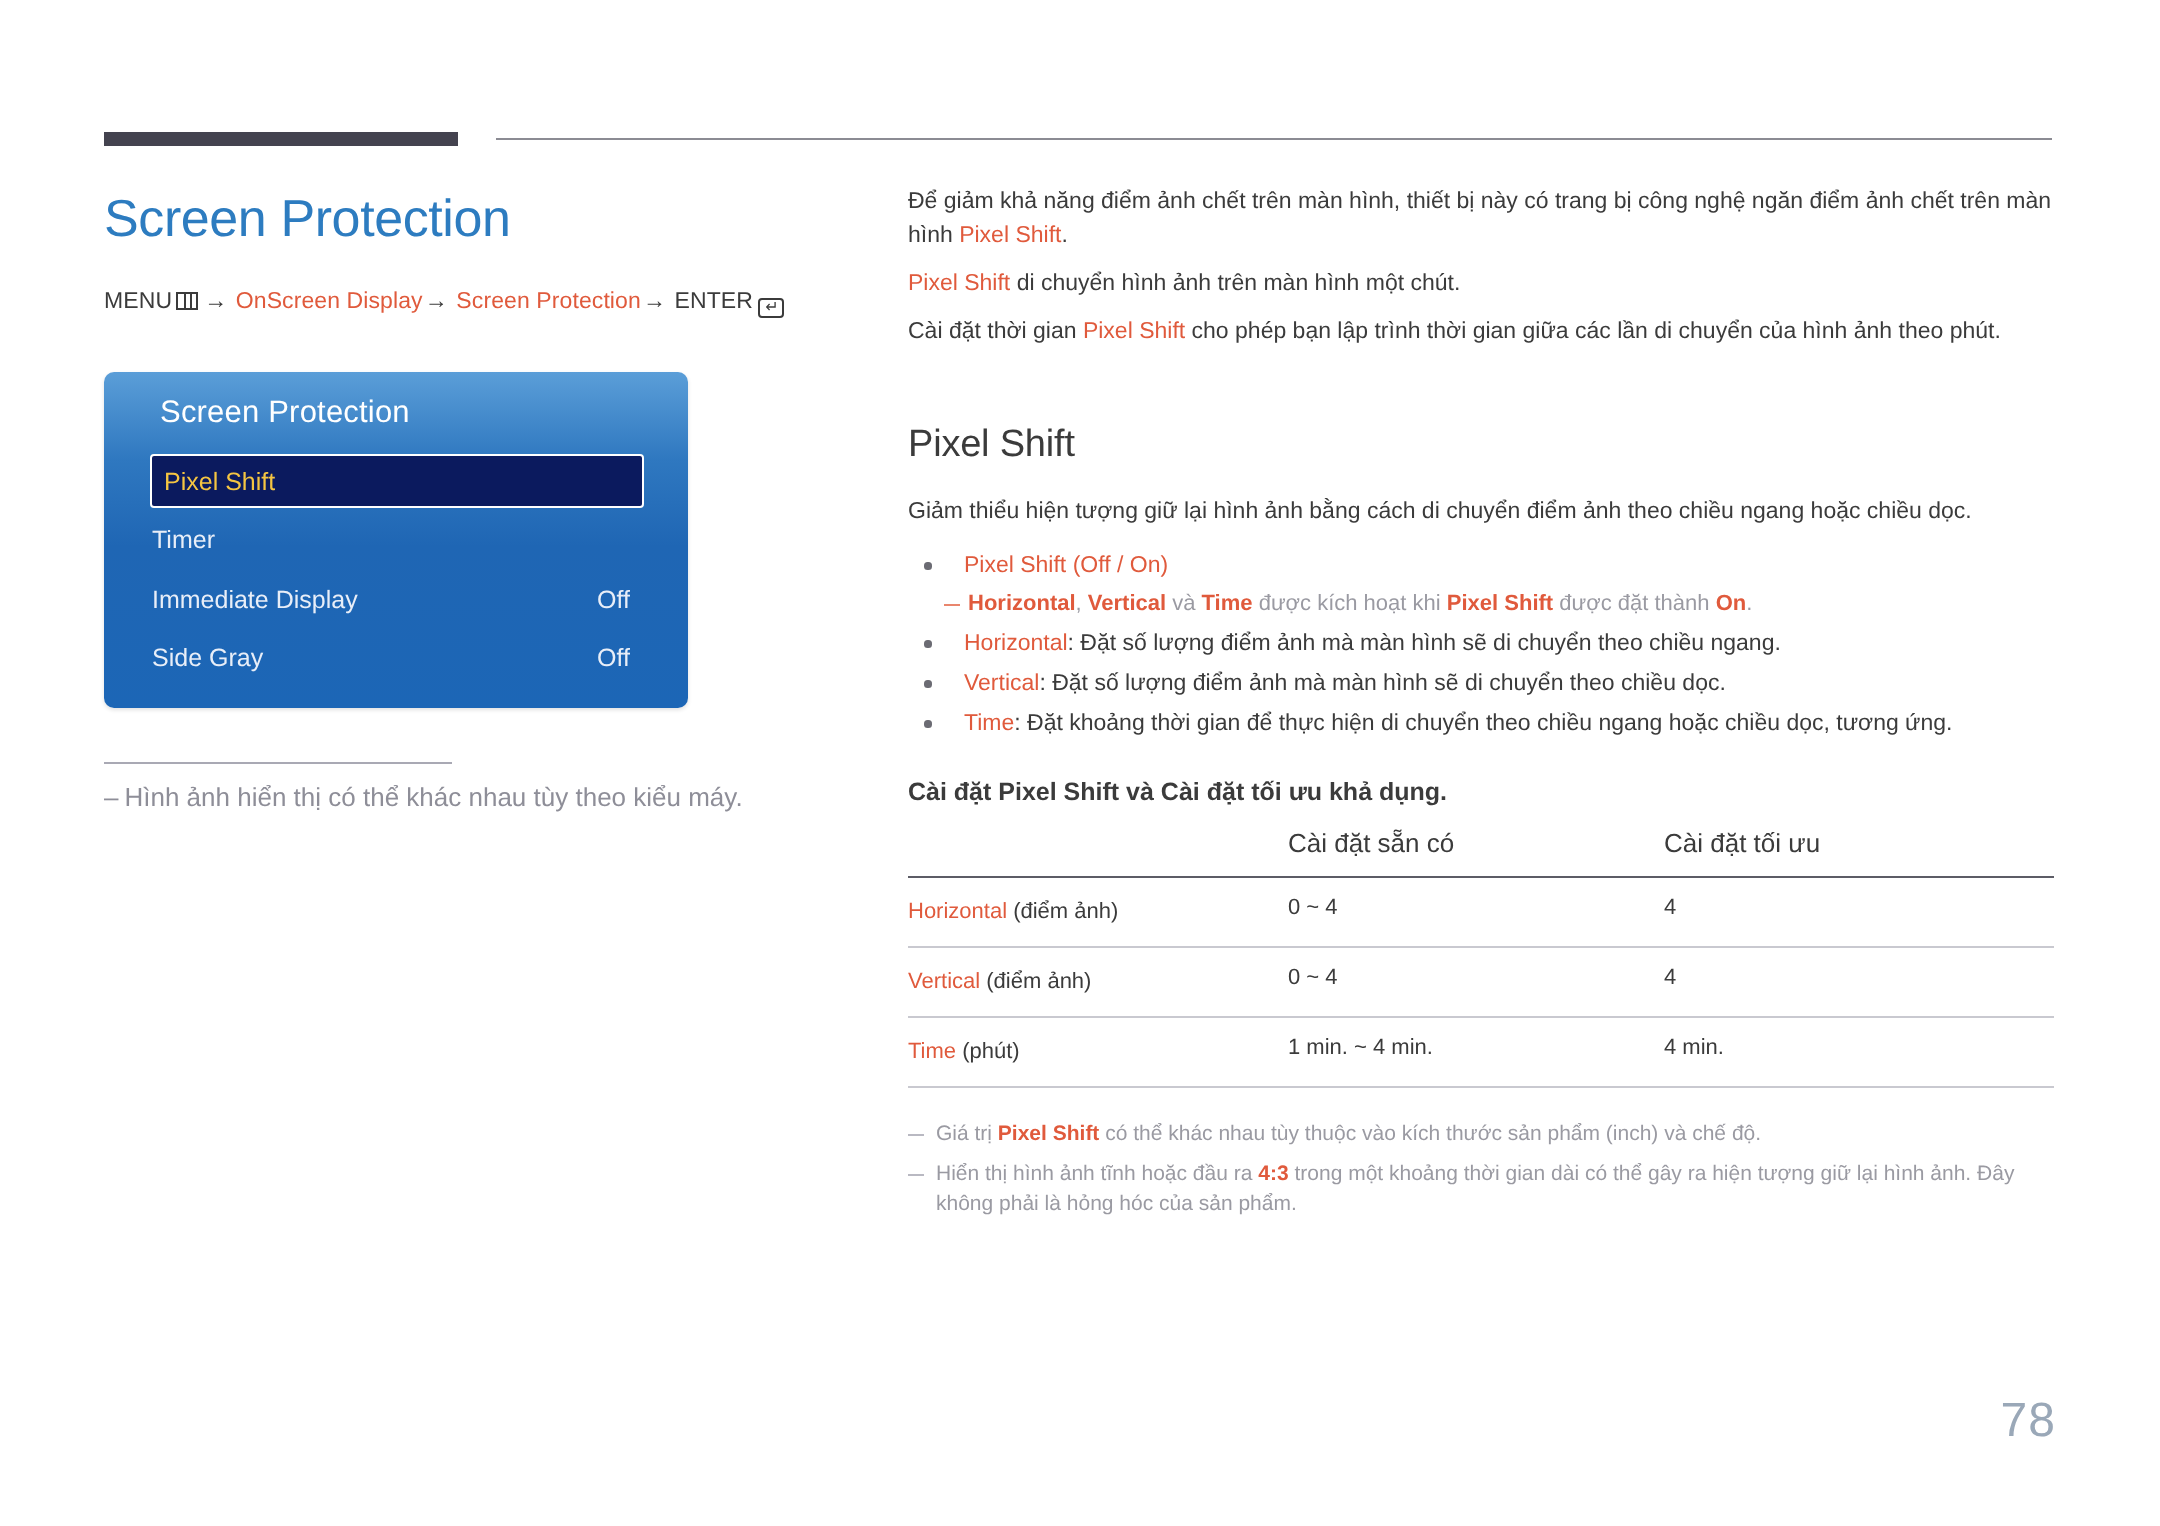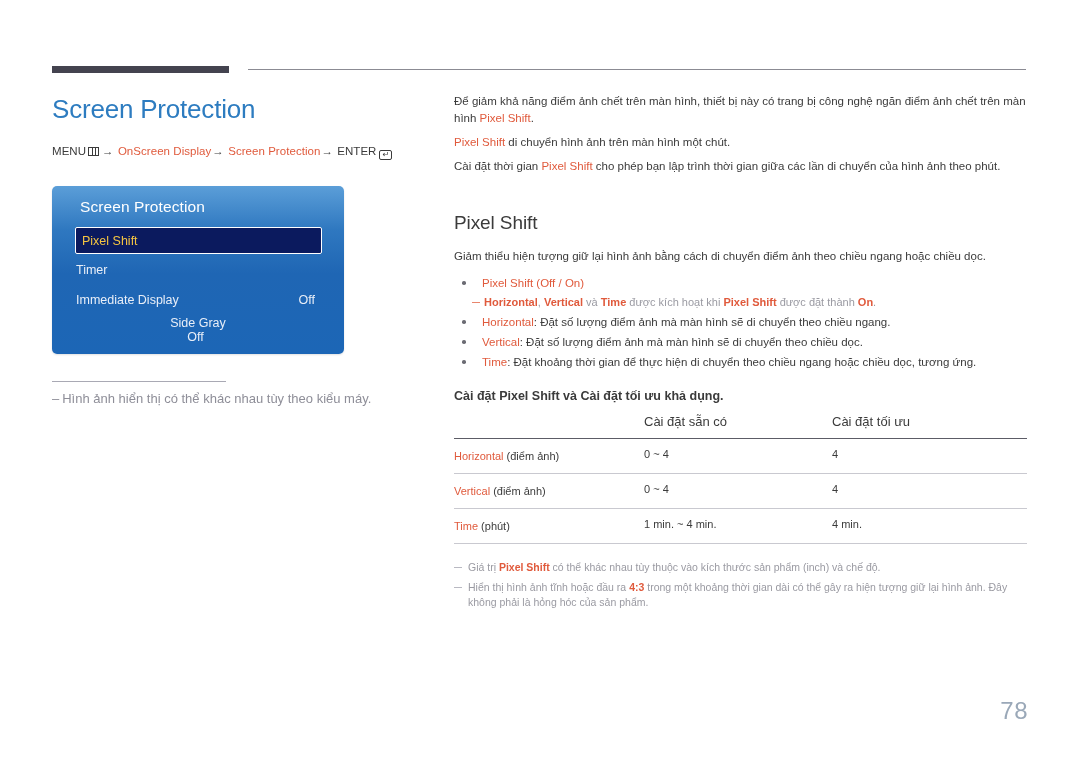--- a/index.html
+++ b/index.html
@@ -139,21 +139,21 @@
     color: #f5c542;
     padding-left: 6px;
     padding-right: 6px;
     left: 23px;
     width: 247px;
     height: 27px;
   }
   #osd-row-0 { top: 41px; }
   #osd-row-1 { top: 71px; text-align: right; }
   #osd-row-2 { top: 101px; text-align: right; }
-  #osd-row-3 { top: 130px; flex-direction: column; }
+  #osd-row-3 { top: 130px; }
 
   
   #left-note-rule {
     position: absolute;
     left: 52px;
     top: 381px;
     width: 174px;
     height: 1px;
     background: #a9a9b4;
   }

